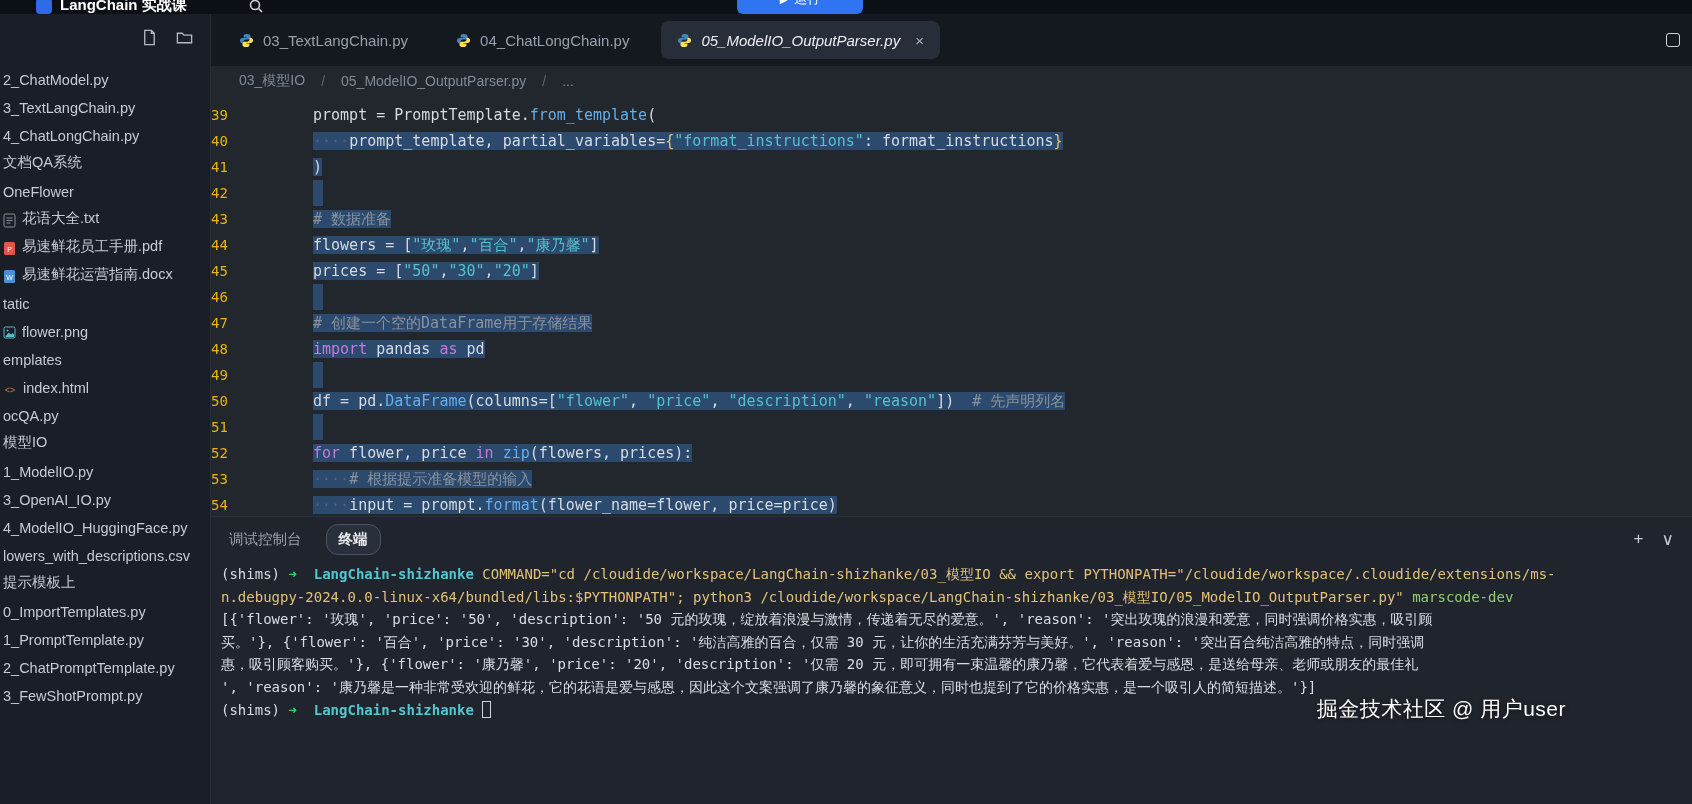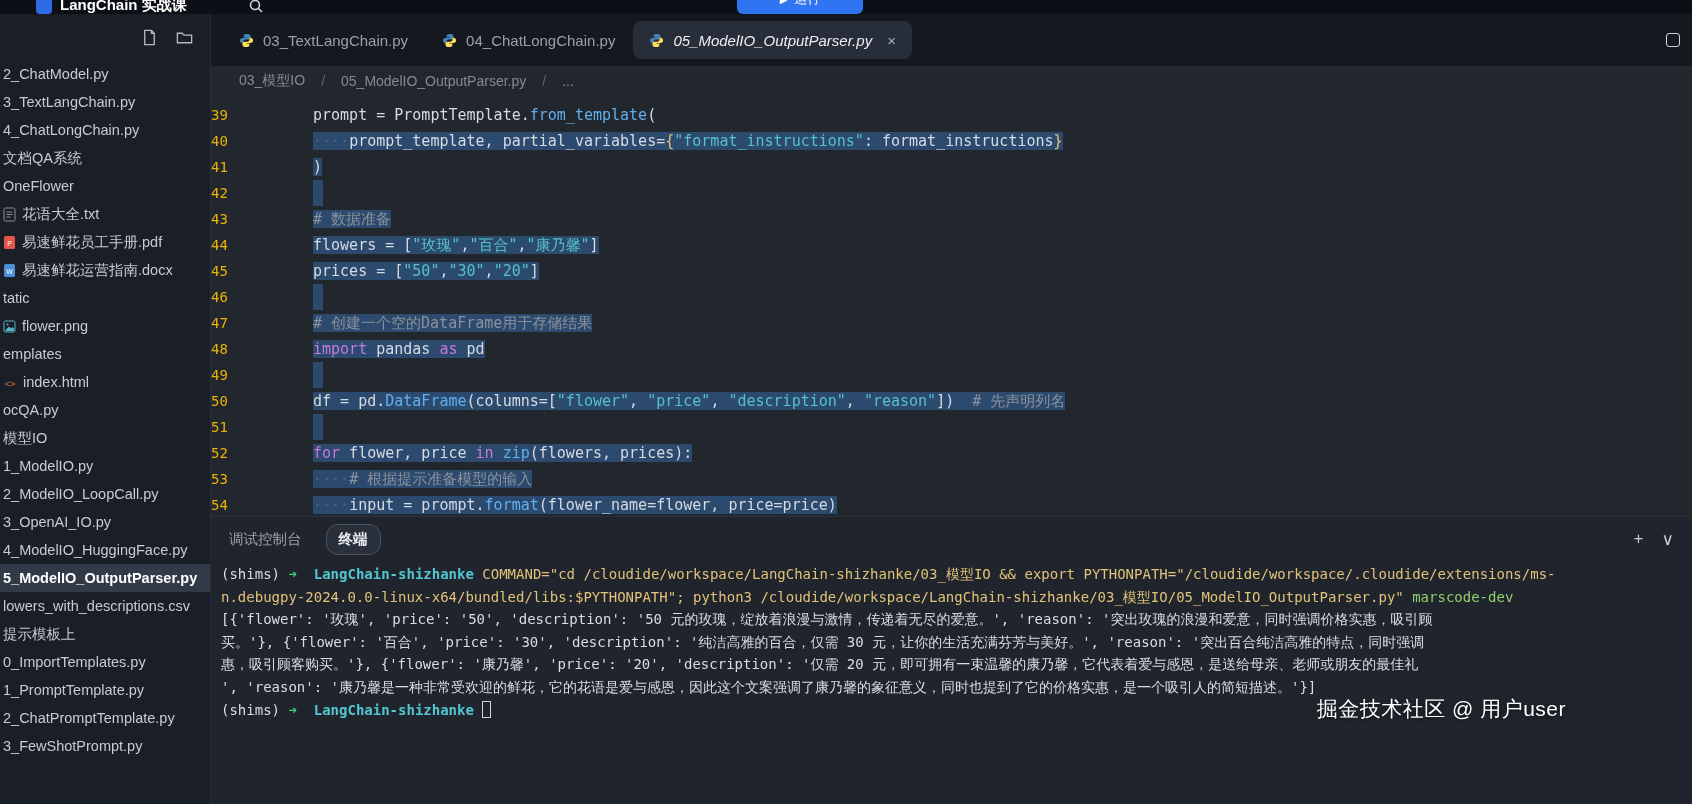--- a/index.html
+++ b/index.html
@@ -15,28 +15,28 @@
   .search{position:absolute;left:248px;top:-2px}
   .run-btn{position:absolute;left:737px;top:-16px;width:126px;height:30px;background:#2f74f0;border-radius:6px;
     color:#fff;display:flex;align-items:center;justify-content:center;gap:7px;font-size:13px}
   .run-glyph{font-size:10px}
 
   
   .sidebar{position:absolute;top:14px;left:0;width:211px;height:790px;background:#1a1f27;border-right:1px solid #272d36;overflow:hidden}
   .sidebar-actions{height:46px;display:flex;justify-content:flex-end;align-items:center;gap:16px;padding-right:16px}
   .sidebar-actions span{cursor:pointer;display:inline-flex}
   .file-list{width:100%}
-  .file-row{height:28px;display:flex;align-items:center;gap:6px;padding-left:3px;font-size:14.5px;color:#c6cbd4;white-space:nowrap;overflow:hidden}
+  .file-row{height:28px;display:flex;align-items:flex-end;gap:6px;padding-left:3px;font-size:14.5px;color:#c6cbd4;white-space:nowrap;overflow:hidden}
   .file-row.active{background:#323a47;color:#ffffff;font-weight:bold}
   .ficon{display:inline-flex;flex:none;align-items:center}
 
   
   .main{position:absolute;top:14px;left:211px;right:0;height:502px;background:#22272e;overflow:hidden}
   .tabbar{height:52px;background:#14181f;display:flex;align-items:center;padding:0 12px}
-  .tab-list{display:flex;align-items:center;gap:2px}
+  .tab-list{display:flex;align-items:center;gap:16px}
   .tab{height:38px;display:flex;align-items:center;gap:9px;padding:0 16px;border-radius:8px;font-size:15px;color:#98a0ac;cursor:pointer}
   .tab.active{background:#272e39;color:#eceef2;font-style:italic}
   .tab-close{margin-left:6px;font-size:15px;color:#aab1bc;font-style:normal}
   .pyicon{display:inline-flex;flex:none}
   .editor-action{margin-left:auto;width:14px;height:14px;border:1.5px solid #cfd4db;border-radius:3px;display:inline-block}
 
   .breadcrumb{height:30px;display:flex;align-items:center;gap:16px;padding-left:28px;font-size:14px;color:#828a97}
   .bc-sep{color:#5f6673}
   .bc-item{cursor:pointer;white-space:nowrap}
 
@@ -181,30 +181,24 @@
       <div class="file-row">
         <span>ocQA.py</span>
       </div>
       <div class="file-row">
         <span>模型IO</span>
       </div>
       <div class="file-row">
         <span>1_ModelIO.py</span>
       </div>
       <div class="file-row">
-        <span>2_ModelIO_LoopCall.py</span>
-      </div>
-      <div class="file-row">
         <span>3_OpenAI_IO.py</span>
       </div>
       <div class="file-row">
         <span>4_ModelIO_HuggingFace.py</span>
-      </div>
-      <div class="file-row active">
-        <span>5_ModelIO_OutputParser.py</span>
       </div>
       <div class="file-row">
         <span>lowers_with_descriptions.csv</span>
       </div>
       <div class="file-row">
         <span>提示模板上</span>
       </div>
       <div class="file-row">
         <span>0_ImportTemplates.py</span>
       </div>

